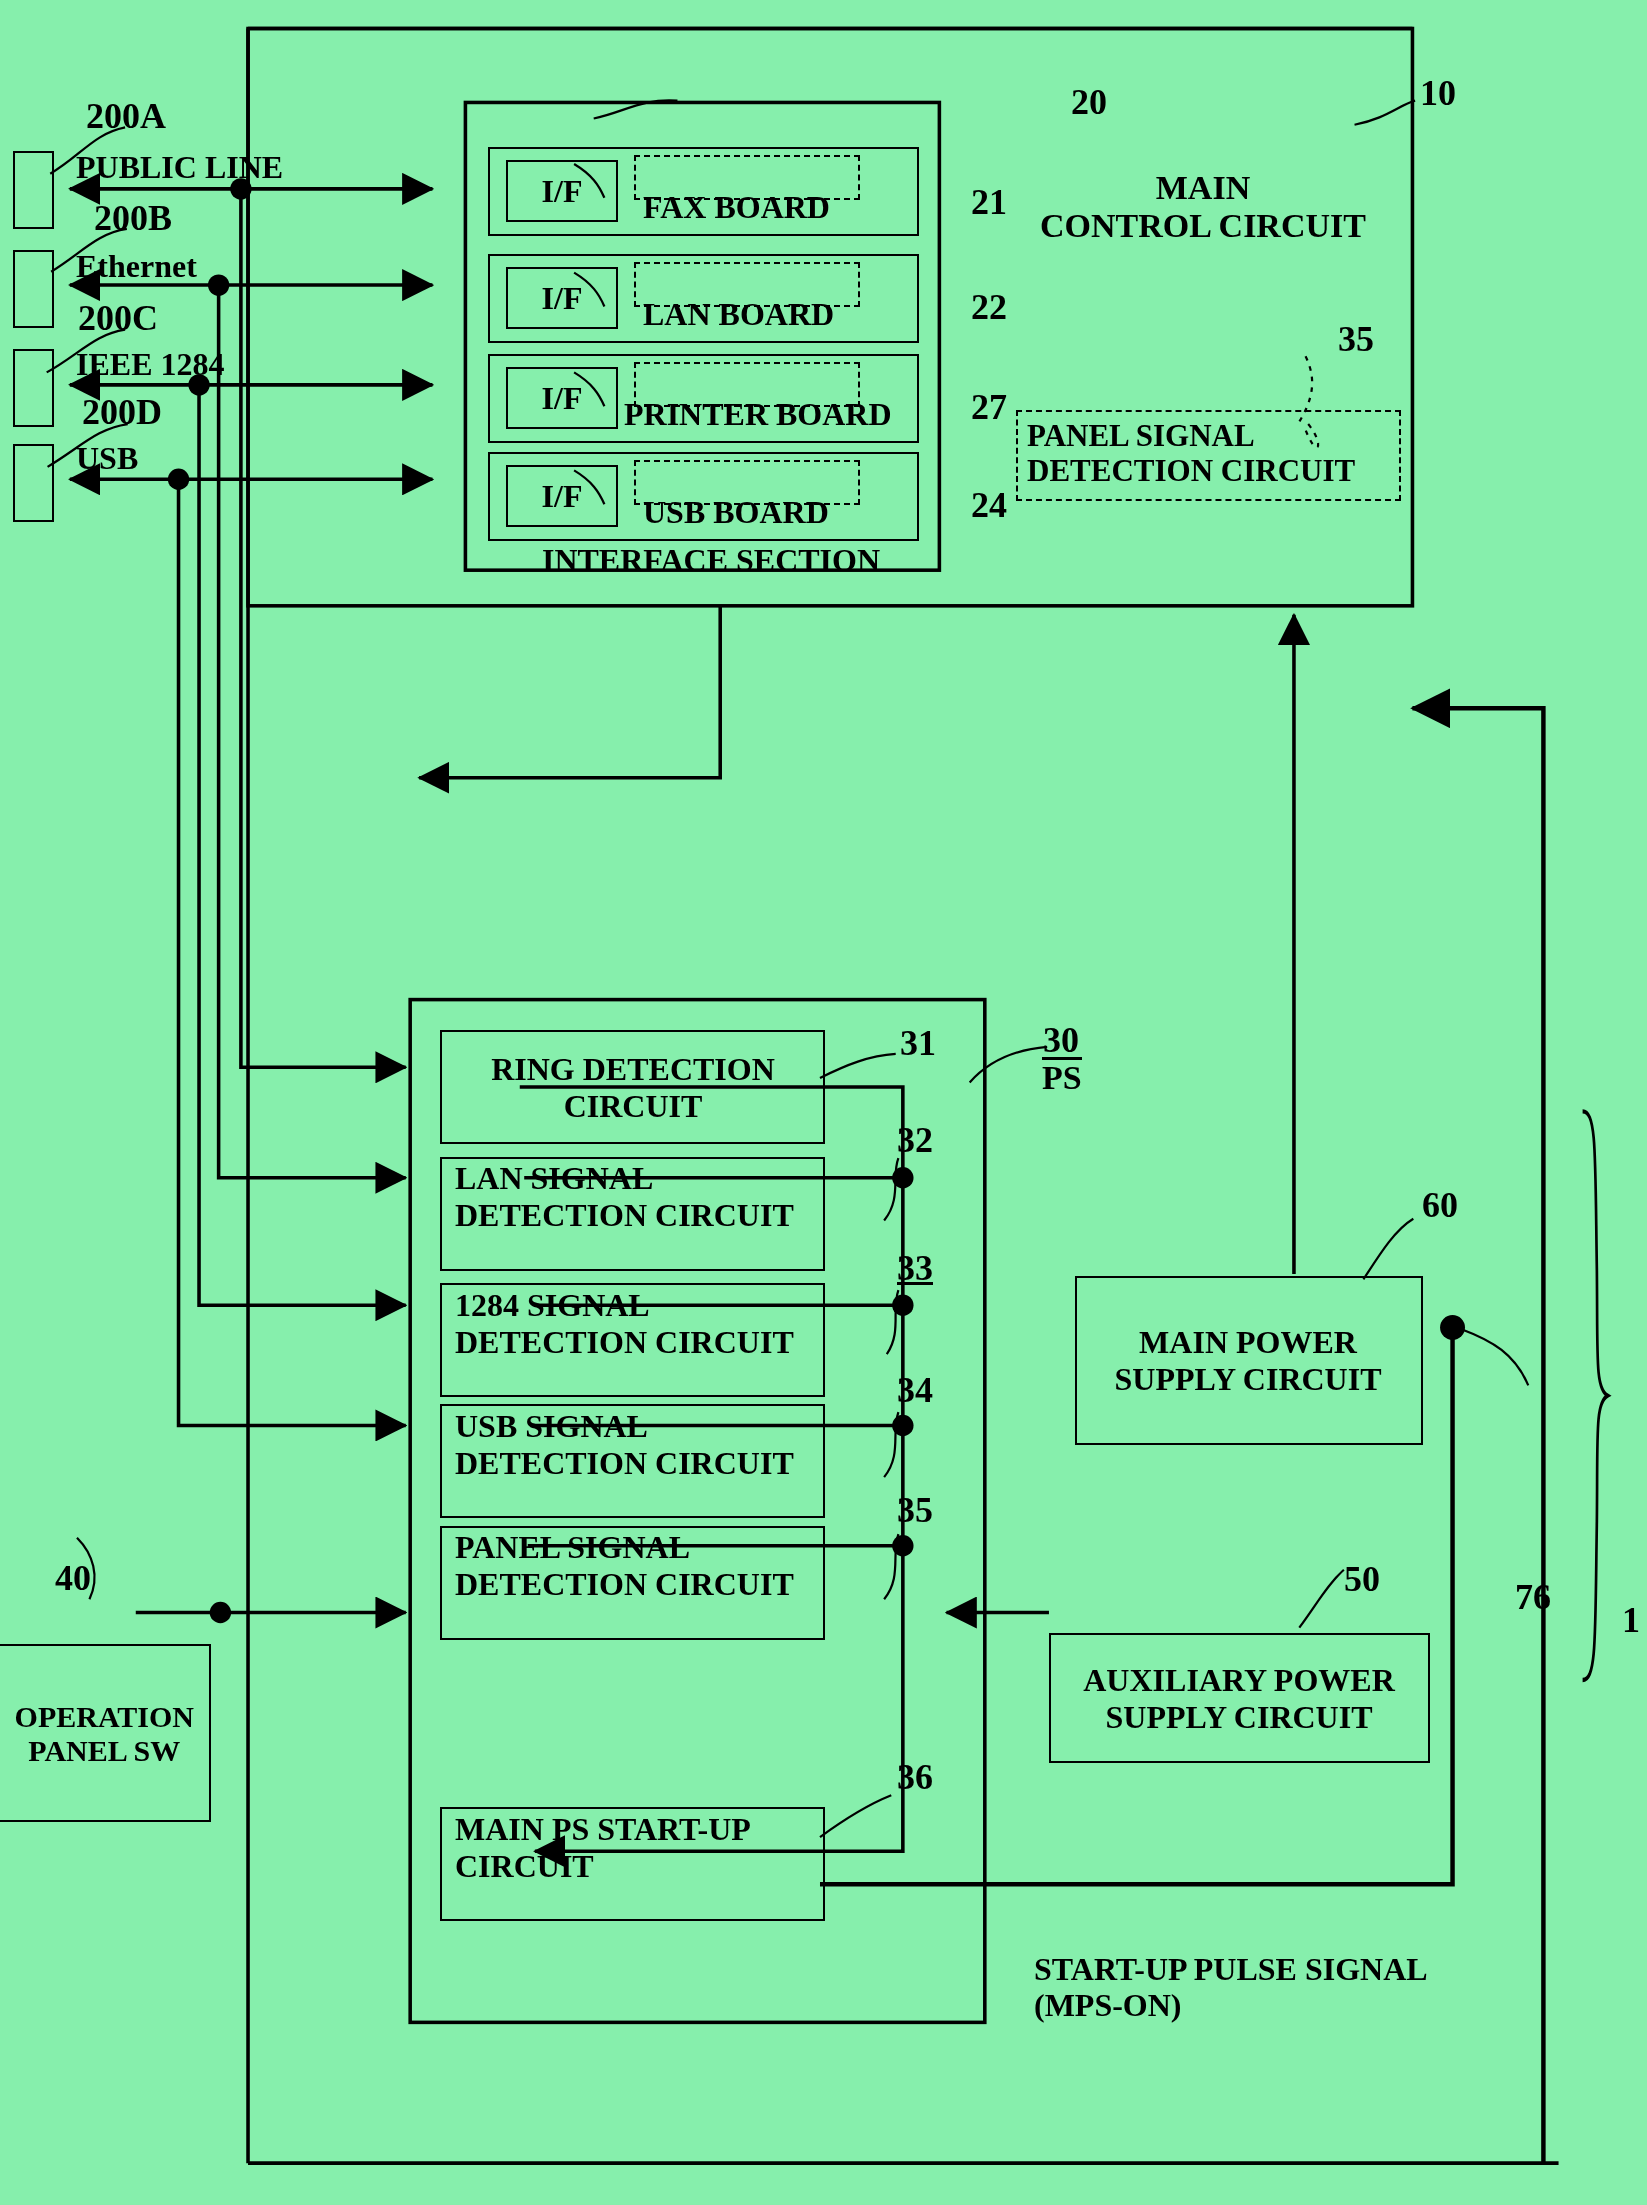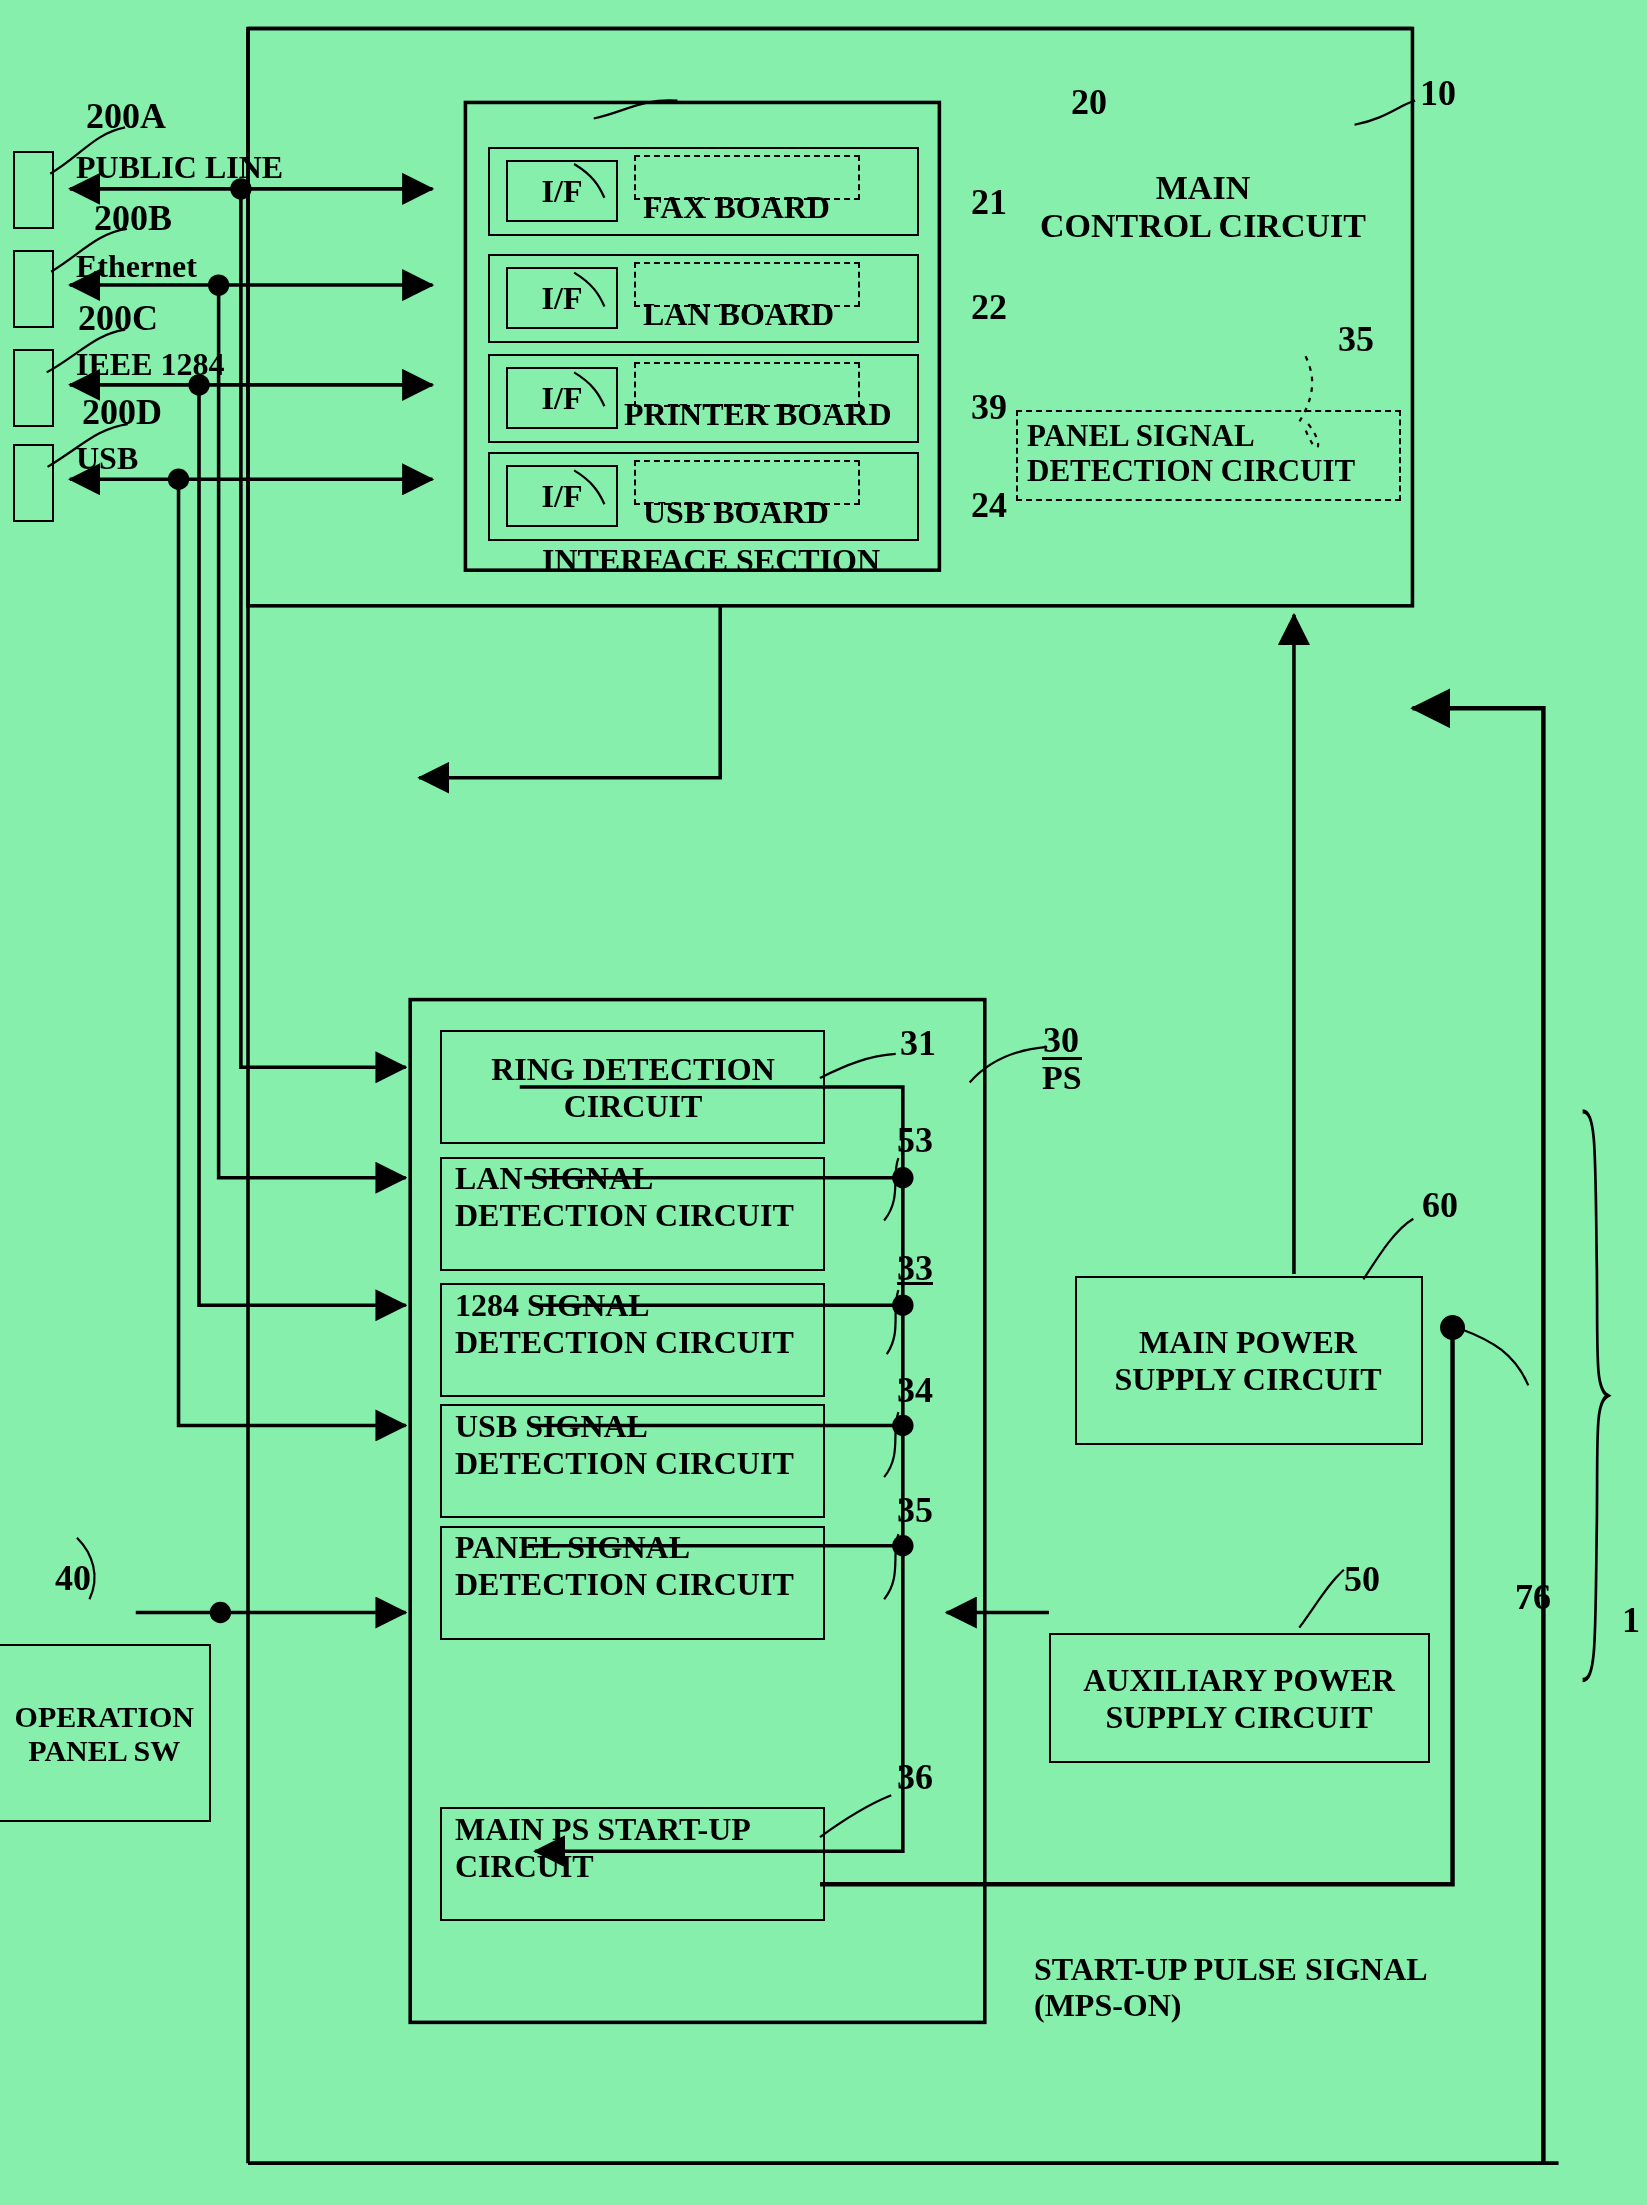--- a/index.html
+++ b/index.html
@@ -222,21 +222,21 @@
   <div class="boxd" style="left:634px;top:262px;width:226px;height:45px;"></div>
   <div class="boardlabel" style="left:643px;top:296px;">LAN BOARD</div>
   <div class="lbl num" style="left:971px;top:287px;">22</div>
 
   <div class="box" style="left:488px;top:354px;width:431px;height:89px;"></div>
   <div class="ifbox" style="left:506px;top:367px;width:112px;height:62px;">
     <span>I/F</span>
   </div>
   <div class="boxd" style="left:634px;top:362px;width:226px;height:45px;"></div>
   <div class="boardlabel" style="left:624px;top:396px;">PRINTER BOARD</div>
-  <div class="lbl num" style="left:971px;top:387px;">39</div>
+  <div class="lbl num" style="left:971px;top:387px;">27</div>
 
   <div class="box" style="left:488px;top:452px;width:431px;height:89px;"></div>
   <div class="ifbox" style="left:506px;top:465px;width:112px;height:62px;">
     <span>I/F</span>
   </div>
   <div class="boxd" style="left:634px;top:460px;width:226px;height:45px;"></div>
   <div class="boardlabel" style="left:643px;top:494px;">USB BOARD</div>
   <div class="lbl num" style="left:971px;top:485px;">24</div>
 
   <div class="sectlabel" style="left:533px;top:542px;width:356px;">INTERFACE SECTION</div>
@@ -252,21 +252,21 @@
     <div>RING DETECTION</div>
     <div>CIRCUIT</div>
   </div>
   <div class="lbl num" style="left:900px;top:1023px;">31</div>
 
   <div class="box" style="left:440px;top:1157px;width:385px;height:114px;"></div>
   <div class="txtbox txtleft" style="left:446px;top:1160px;width:378px;height:107px;flex-direction:column;align-items:flex-start;">
     <div>LAN SIGNAL</div>
     <div>DETECTION CIRCUIT</div>
   </div>
-  <div class="lbl num" style="left:897px;top:1120px;">53</div>
+  <div class="lbl num" style="left:897px;top:1120px;">32</div>
 
   <div class="box" style="left:440px;top:1283px;width:385px;height:114px;"></div>
   <div class="txtbox txtleft" style="left:446px;top:1287px;width:378px;height:107px;flex-direction:column;align-items:flex-start;">
     <div>1284 SIGNAL</div>
     <div>DETECTION CIRCUIT</div>
   </div>
   <div class="lbl num" style="left:897px;top:1248px;text-decoration:underline;">33</div>
 
   <div class="box" style="left:440px;top:1404px;width:385px;height:114px;"></div>
   <div class="txtbox txtleft" style="left:446px;top:1408px;width:378px;height:107px;flex-direction:column;align-items:flex-start;">

